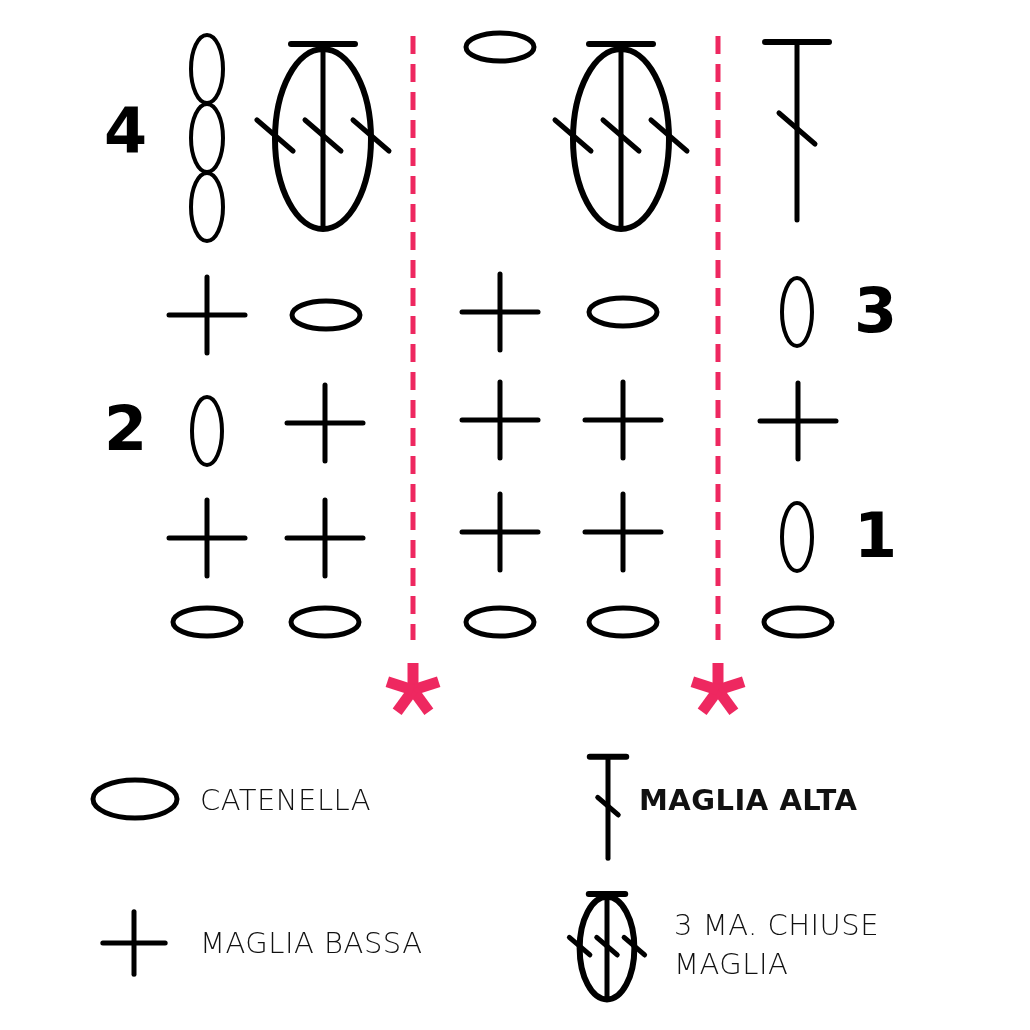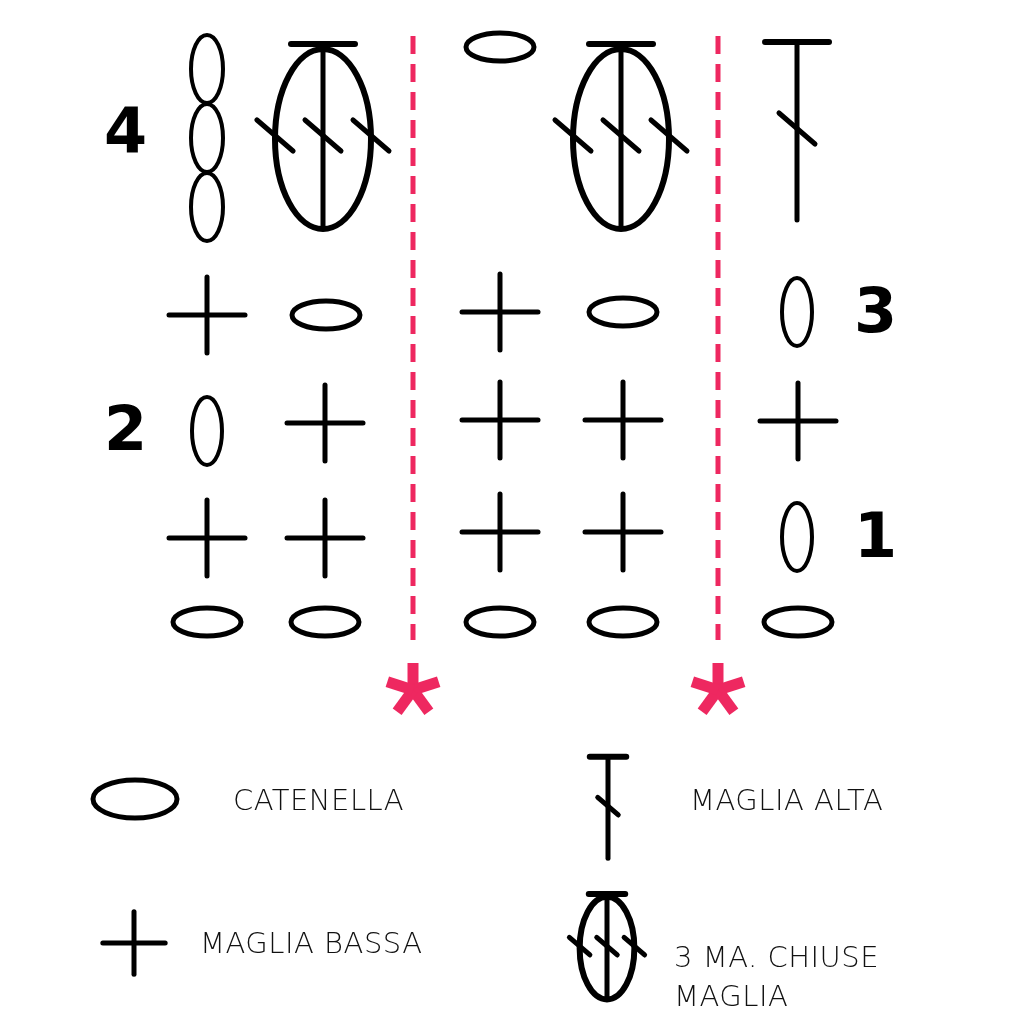--- a/index.html
+++ b/index.html
@@ -154,20 +154,20 @@
         <line x1="596.74" y1="937.31" x2="617.26" y2="954.98" class="stroke" stroke-width="5"></line>
         <line x1="624.1" y1="937.31" x2="644.62" y2="954.98" class="stroke" stroke-width="5"></line>
       </g>
     </svg>
 
   <div class="row-num" style="left:104px;top:100px;">4</div>
   <div class="row-num" style="left:854px;top:280px;">3</div>
   <div class="row-num" style="left:104px;top:398px;">2</div>
   <div class="row-num" style="left:854px;top:505px;">1</div>
 
-  <div class="legend-label" style="left:200px;top:781px;margin-left:33px;">CATENELLA</div>
+  <div class="legend-label" style="left:200px;top:781px;">CATENELLA</div>
   <div class="legend-label" style="left:200px;top:924px;">MAGLIA BASSA</div>
-  <div class="legend-label" style="left:690px;top:781px;">MAGLIA ALTA</div>
-  <div class="legend-label" style="left:674px;top:906px;margin-top:32px;">
+  <div class="legend-label" style="left:639px;top:781px;font-weight:bold;">MAGLIA ALTA</div>
+  <div class="legend-label" style="left:674px;top:906px;">
     <span>3 MA. CHIUSE</span><br>
     <span>MAGLIA</span>
   </div>
 </div>
 
 </body></html>

